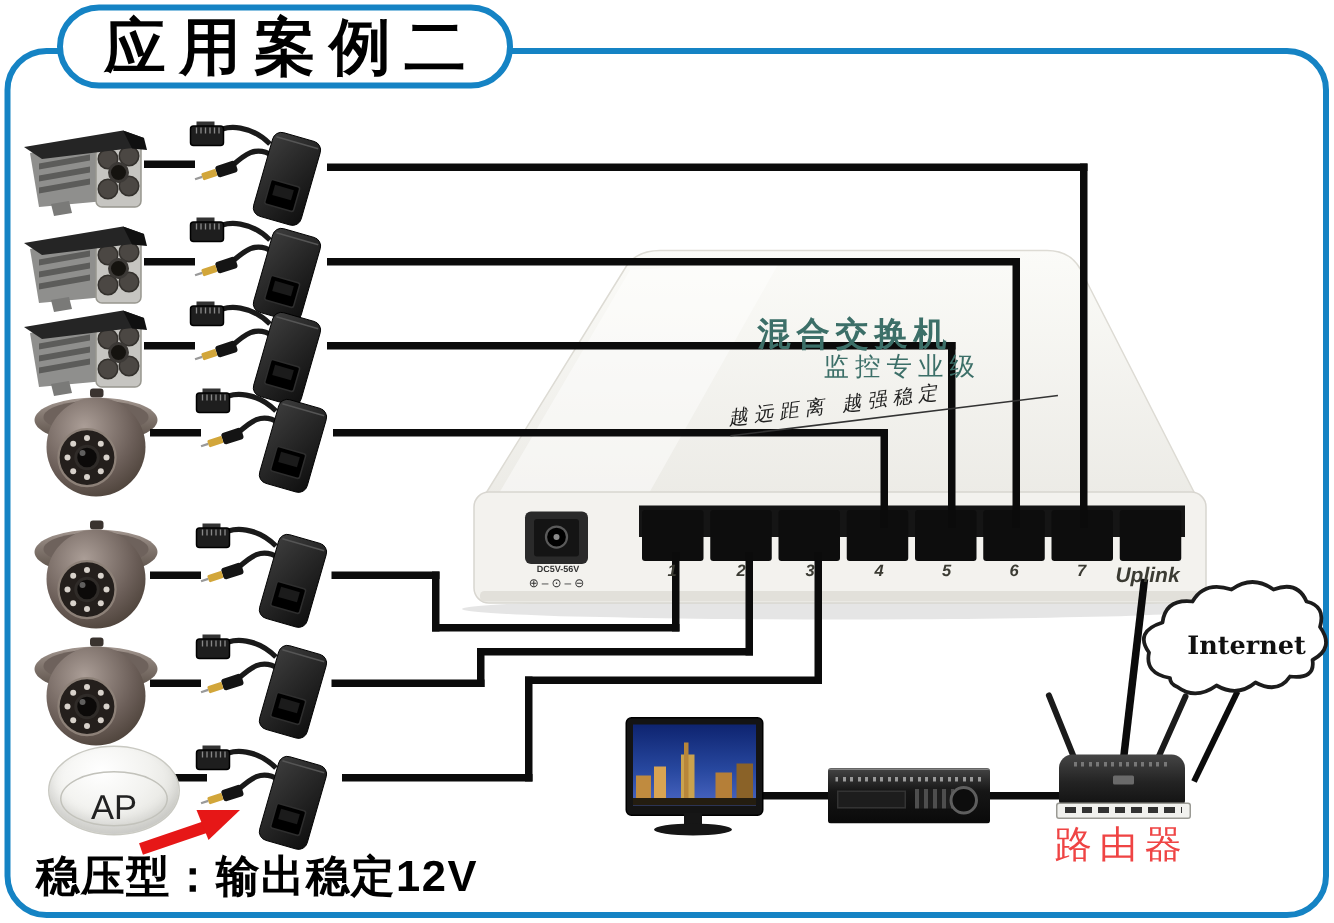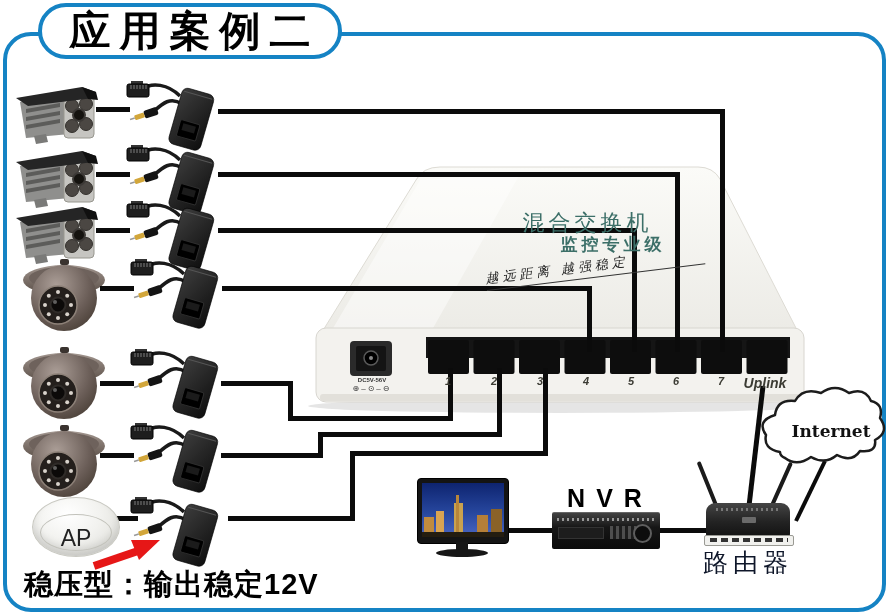--- a/index.html
+++ b/index.html
@@ -10,22 +10,22 @@
   .pill{position:absolute;left:38px;top:3px;width:304px;height:56px;background:#fff;border:4px solid #1583c4;
         border-radius:34px;display:flex;align-items:center;justify-content:center;z-index:5;
         font-size:41px;font-weight:bold;color:#000;letter-spacing:9px;padding-left:9px;box-sizing:border-box;}
   
   .svgbase{position:absolute;left:0;top:0;z-index:1;}
   .svgover{position:absolute;left:0;top:0;z-index:2;pointer-events:none;}
   .h,.v{position:absolute;background:#0b0b0b;z-index:2;}
   .h{height:5px}.v{width:5px}
   .txt{position:absolute;z-index:3;}
   
-  .sw-brand{left:505px;top:208px;width:165px;text-align:center;font-size:22px;font-weight:normal;letter-spacing:4px;color:#3c6f68;}
-  .sw-grade{left:538px;top:233px;width:150px;text-align:center;font-size:17px;font-weight:bold;letter-spacing:4px;color:#3c6f68;}
+  .sw-brand{left:505px;top:208px;width:165px;font-size:22px;font-weight:bold;letter-spacing:4px;color:#3c6f68;}
+  .sw-grade{left:504px;top:233px;width:150px;text-align:right;font-size:17px;font-weight:normal;letter-spacing:4px;color:#3c6f68;}
   .sw-slogan{left:487px;top:270px;width:220px;font-size:13px;font-style:italic;color:#222;letter-spacing:4px;
              transform:rotate(-7deg);transform-origin:left bottom;border-bottom:1.5px solid #333;padding-bottom:2px;
              font-family:"DejaVu Serif",serif;}
   .dc-label{left:344px;top:377px;width:56px;text-align:center;font-size:6px;font-weight:bold;color:#333;}
   .dc-pol{left:344px;top:384px;width:56px;text-align:center;font-size:8px;color:#333;letter-spacing:2px;}
   .plabel{position:absolute;z-index:3;top:375px;width:40px;text-align:center;font-size:11px;font-weight:bold;
           font-style:italic;color:#3b3b33;}
   
   .ap{position:absolute;left:32px;top:497px;width:86px;height:58px;border-radius:50%;z-index:2;
       background:radial-gradient(ellipse at 40% 28%,#ffffff 0%,#f2f2ef 45%,#d9d9d3 100%);
@@ -54,21 +54,21 @@
   .ant{position:absolute;width:4px;height:52px;background:#1b1b1b;border-radius:2px;z-index:2;transform-origin:bottom center;}
   .router{position:absolute;left:706px;top:503px;width:84px;height:34px;z-index:2;border-radius:9px 9px 3px 3px;
        background:linear-gradient(180deg,#454545 0%,#232323 55%,#121212 100%);}
   .router-vents{position:absolute;left:10px;right:10px;top:5px;height:3px;
        background:repeating-linear-gradient(90deg,#777 0 2px,transparent 2px 5px);}
   .router-logo{position:absolute;left:36px;top:14px;width:14px;height:6px;background:#6a6a6a;border-radius:1px;}
   .router-base{position:absolute;left:704px;top:535px;width:88px;height:9px;background:#f1f1ee;border:1px solid #9a9a94;
        border-radius:2px;z-index:2;}
   .router-ports{position:absolute;left:5px;right:5px;top:2px;height:4px;
        background:repeating-linear-gradient(90deg,#333 0 7px,transparent 7px 11px);}
-  .router-label{left:694px;top:546px;width:108px;text-align:center;font-size:25px;color:#0f172a;letter-spacing:5px;}
+  .router-label{left:694px;top:546px;width:108px;text-align:center;font-size:25px;color:#ef4444;letter-spacing:5px;}
   .inet-label{left:788px;top:421px;width:86px;text-align:center;font-size:17px;font-weight:bold;color:#111;
        font-family:"DejaVu Serif",serif;}
   .note{left:24px;top:565px;font-size:29px;font-weight:bold;color:#000;letter-spacing:1px;}
 </style>
 </head>
 <body>
 
 <div id="stage">
 
   <div class="frame"></div>
@@ -269,21 +269,20 @@
       <div class="bldg" style="left:32px;width:9px;height:30px;background:#caa24e"></div>
       <div class="bldg" style="left:34px;width:3px;height:38px;background:#b8863a"></div>
       <div class="bldg" style="right:16px;width:11px;height:18px;background:#b57f38"></div>
       <div class="bldg" style="right:2px;width:11px;height:24px;background:#8a6228"></div>
       <div class="mon-ground"></div>
     </div>
   </div>
   <div class="mon-neck"></div>
   <div class="mon-base"></div>
 
-  <div class="txt nvr-label">NVR</div>
   <div class="nvr">
     <div class="nvr-dots"></div>
     <div class="nvr-strip"></div>
     <div class="nvr-btns"></div>
     <div class="nvr-knob"></div>
   </div>
 
   <div class="ant" style="left:716px;top:458px;transform:rotate(-22deg)"></div>
   <div class="ant" style="left:768px;top:458px;transform:rotate(24deg)"></div>
   <div class="router">

